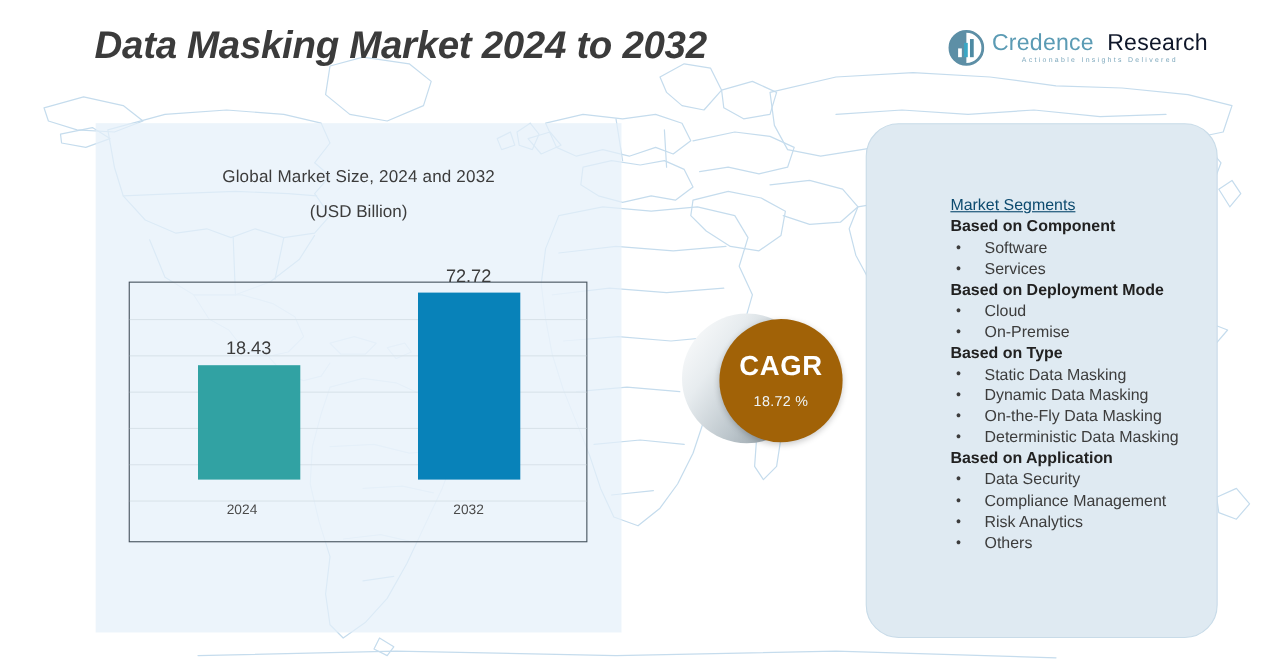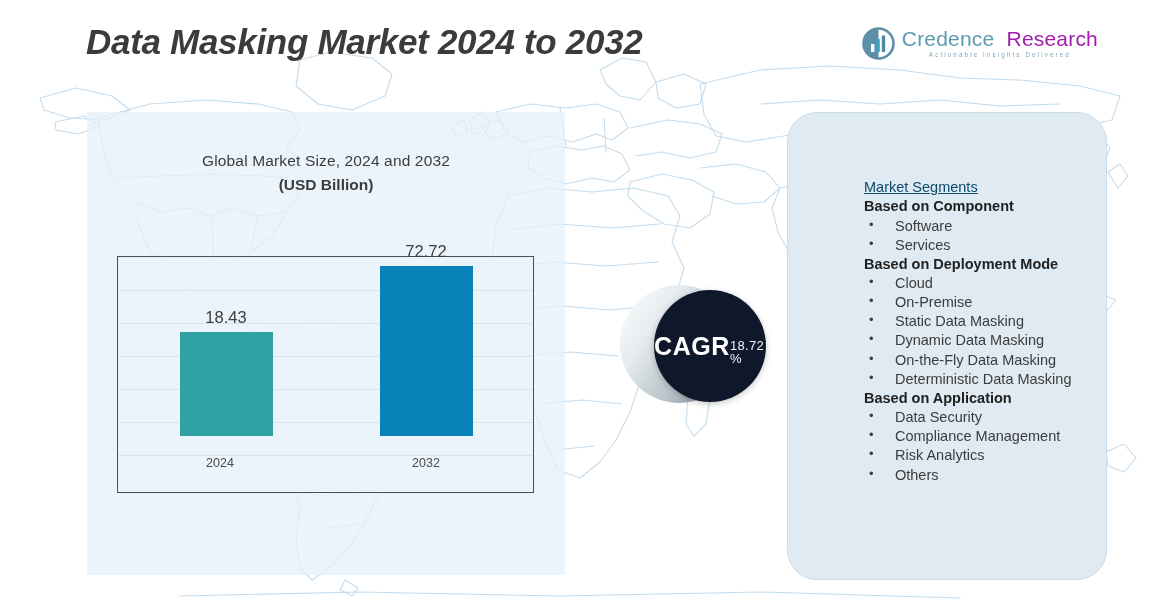--- a/index.html
+++ b/index.html
@@ -18,34 +18,34 @@
     position:absolute;left:86px;top:22px;z-index:6;
     font-size:35px;font-weight:bold;font-style:italic;color:#3b3b3b;
     letter-spacing:-0.3px;white-space:nowrap;
   }
 
   
   .logo{position:absolute;right:62px;top:27px;z-index:6;display:flex;align-items:center;gap:7px;}
   .logo-mark{width:33px;height:33px;position:relative;flex:0 0 auto;}
   .logo-text-wrap{display:flex;flex-direction:column;line-height:1;}
   .logo-name{font-size:21px;color:#5b9bb4;letter-spacing:.2px;white-space:nowrap;}
-  .logo-name .b{color:#a21caf;}
+  .logo-name .b{color:#0f172a;}
   .logo-tag{font-size:6.3px;color:#7fa9bd;letter-spacing:2.1px;margin-top:3px;white-space:nowrap;text-align:center;}
 
   
   .left-panel{
     position:absolute;left:87px;top:112px;width:478px;height:463px;
     background:rgba(228,240,250,.72);z-index:2;
   }
   .lp-title{
     position:absolute;left:87px;top:152px;width:478px;text-align:center;z-index:5;
     font-size:15.5px;color:#3c3c3c;
   }
   .lp-title .line1{display:block;letter-spacing:.15px;}
-  .lp-title .line2{display:block;font-weight:bold;margin-top:6px;font-size:15.5px;}
+  .lp-title .line2{display:block;font-weight:normal;margin-top:14px;font-size:15.5px;}
 
   
   .chart-box{
     position:absolute;left:117px;top:256px;width:417px;height:237px;z-index:5;
     border:1.5px solid #45525c;background:rgba(236,244,251,.55);box-sizing:border-box;
   }
   .grid{position:absolute;left:0;right:0;height:1px;background:#d9e3ea;}
   .plot{position:absolute;left:0;top:0;right:0;bottom:0;}
   .bar{position:absolute;bottom:56px;}
   .bar-label{
@@ -56,21 +56,21 @@
   }
 
   
   .cagr-wrap{position:absolute;left:620px;top:288px;width:175px;height:118px;z-index:6;}
   .cagr-ghost{
     position:absolute;left:0;top:-3px;width:118px;height:118px;border-radius:50%;
     background:linear-gradient(125deg,#ffffff 0%,#e7ecef 30%,#b9c3c9 62%,#8e999f 88%,#7c878d 100%);
   }
   .cagr-circle{
     position:absolute;left:34px;top:2px;width:112px;height:112px;border-radius:50%;
-    background:#0f172a;display:flex;flex-direction:row;align-items:center;justify-content:center;
+    background:#a16207;display:flex;flex-direction:column;align-items:center;justify-content:center;
     box-shadow:0 2px 6px rgba(0,0,0,.22);
   }
   .cagr-main{color:#fff;font-size:25px;font-weight:bold;letter-spacing:.6px;line-height:1;}
   .cagr-sub{color:#eef4f7;font-size:13px;line-height:1;margin-top:12px;letter-spacing:.3px;}
 
   
   .right-panel{
     position:absolute;left:787px;top:112px;width:320px;height:468px;
     background:#dfeaf2;border:1px solid #c8dbe8;border-radius:30px;z-index:3;box-sizing:border-box;
   }
@@ -244,20 +244,21 @@
     <div class="seg-head">Market Segments</div>
 
     <div class="seg-group">Based on Component</div>
     <div class="seg-item">Software</div>
     <div class="seg-item">Services</div>
 
     <div class="seg-group">Based on Deployment Mode</div>
     <div class="seg-item">Cloud</div>
     <div class="seg-item">On-Premise</div>
 
+    <div class="seg-group">Based on Type</div>
     <div class="seg-item">Static Data Masking</div>
     <div class="seg-item">Dynamic Data Masking</div>
     <div class="seg-item">On-the-Fly Data Masking</div>
     <div class="seg-item" style="width:190px;">Deterministic Data Masking</div>
 
     <div class="seg-group">Based on Application</div>
     <div class="seg-item">Data Security</div>
     <div class="seg-item">Compliance Management</div>
     <div class="seg-item">Risk Analytics</div>
     <div class="seg-item">Others</div>

